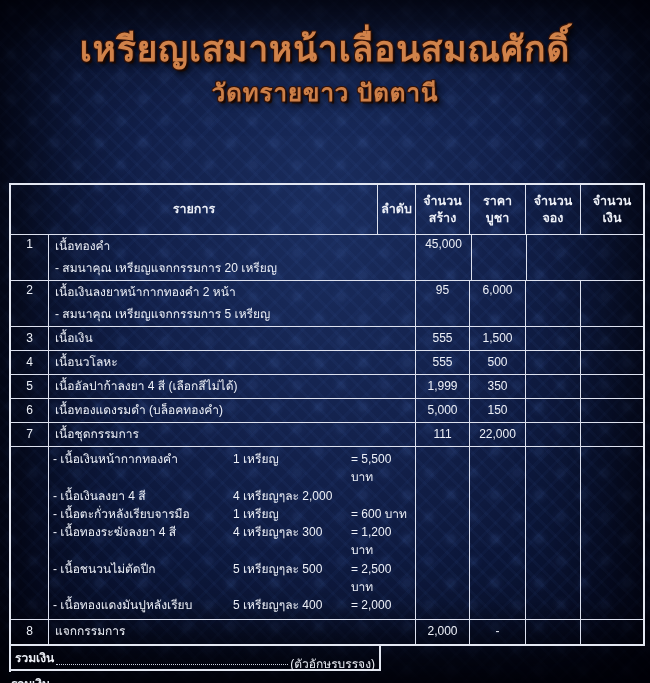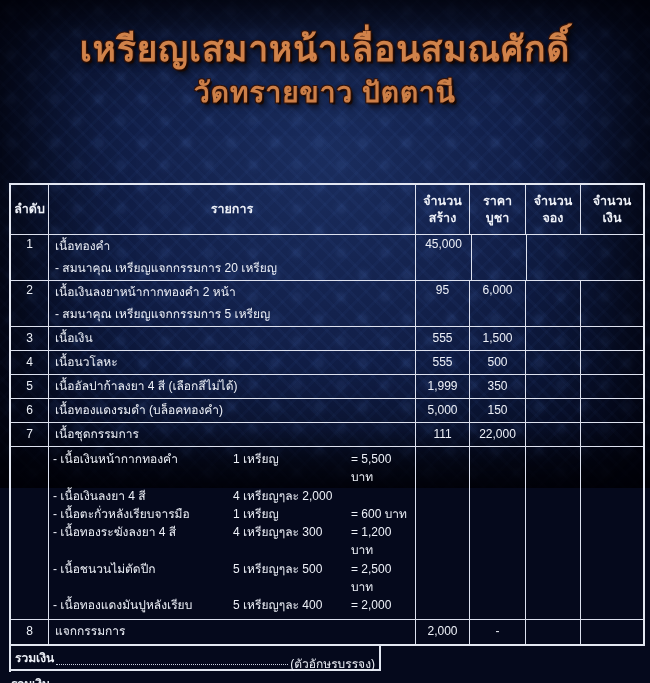--- a/index.html
+++ b/index.html
@@ -2,21 +2,21 @@
 <html><head>
 <meta charset="utf-8">
 <style>
   html,body{margin:0;padding:0;}
   body{
     width:650px;height:683px;overflow:hidden;
     font-family:"Liberation Sans","DejaVu Sans",sans-serif;
     background:#05091c;
   }
   .page{
-    position:relative;width:650px;height:488px;
+    position:relative;width:650px;height:683px;
     background-image:
       radial-gradient(circle at 25% 25%, rgba(90,130,210,0.12) 0 3px, rgba(70,110,190,0.05) 6px, transparent 10px),
       radial-gradient(circle at 75% 75%, rgba(90,130,210,0.10) 0 3px, rgba(70,110,190,0.04) 6px, transparent 10px),
       repeating-linear-gradient(45deg, rgba(80,120,200,0.05) 0 3px, transparent 3px 11px),
       repeating-linear-gradient(-45deg, rgba(60,100,180,0.05) 0 3px, transparent 3px 13px),
       radial-gradient(ellipse at 50% 32%, #1a2d5e 0%, #12204a 40%, #0a1434 70%, #04081e 100%);
     background-size:44px 44px,44px 44px,auto,auto,auto;
   }
   .page::after{
     content:"";position:absolute;inset:0;pointer-events:none;
@@ -25,21 +25,21 @@
   }
   
   .title{position:absolute;top:26px;left:0;width:650px;text-align:center;z-index:2;}
   .tl{
     color:#d0824a;font-weight:bold;letter-spacing:1px;
     text-shadow:-1px -1px 0 #33130a, 1px -1px 0 #33130a, -1px 1px 0 #33130a,
                  2px 2px 1px #1a0802, 3px 4px 6px rgba(0,0,0,0.9);
   }
   .tl1{font-size:35px;line-height:46px;}
   .tl2{font-size:32px;line-height:44px;color:#d4854b;}
-  .tl3{font-size:28px;line-height:42px;color:#cc7f48;}
+  .tl3{font-size:24px;line-height:42px;color:#cc7f48;}
   
   .tbl{
     position:absolute;left:9px;top:183px;width:636px;z-index:2;
     border:2px solid #e3e7f1;color:#eef1f8;font-size:12px;box-sizing:border-box;
   }
   .row{display:flex;border-bottom:1.5px solid #dde1ee;}
   .row:last-child{border-bottom:none;}
   .c{border-right:1.5px solid #dde1ee;box-sizing:border-box;overflow:hidden;}
   .c:last-child{border-right:none;}
   .c-no{width:38px;text-align:center;}
@@ -91,25 +91,25 @@
 <div class="page">
 
   <div class="title">
     <div class="tl tl1">เหรียญเสมาหน้าเลื่อนสมณศักดิ์</div>
     <div class="tl tl3">วัดทรายขาว ปัตตานี</div>
   </div>
 
   <div class="tbl">
 
     <div class="row head">
+      <div class="c c-item">
+          <span>รายการ</span>
+        </div>
       <div class="c c-no">
           <span>ลำดับ</span>
-        </div>
-      <div class="c c-item">
-          <span>รายการ</span>
         </div>
       <div class="c c-made">
           <span>จำนวน</span>
           <span>สร้าง</span>
         </div>
       <div class="c c-price">
           <span>ราคา</span>
           <span>บูชา</span>
         </div>
       <div class="c c-res">

